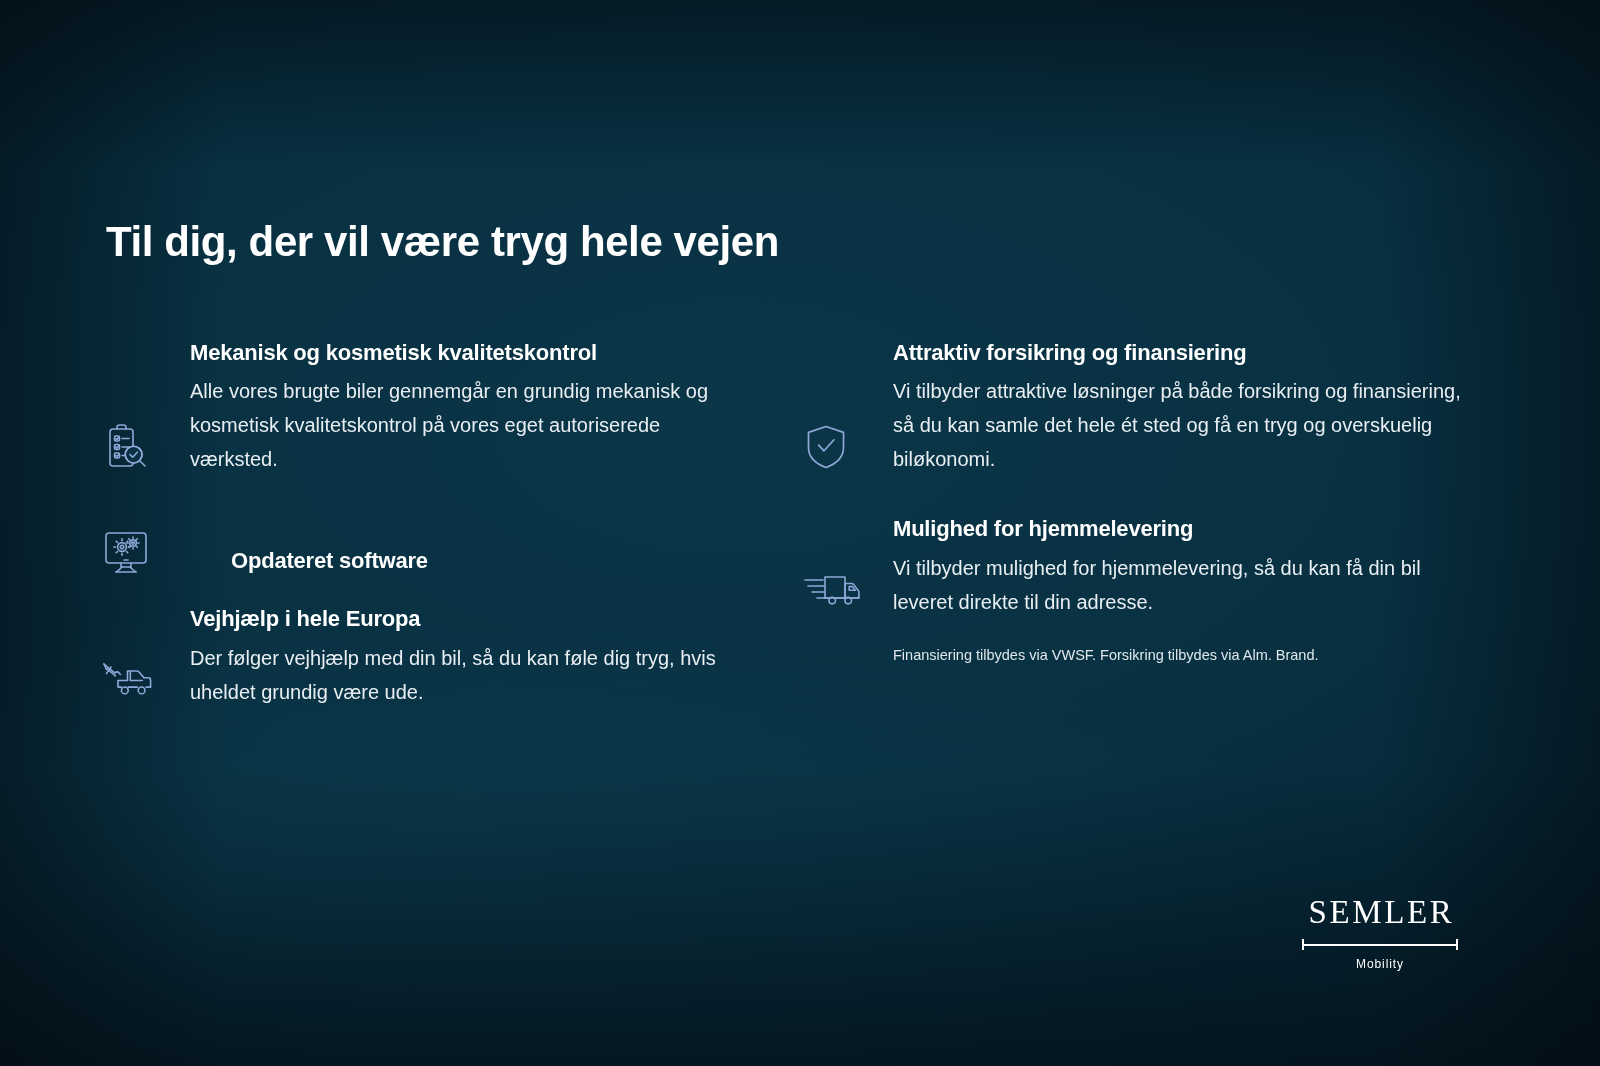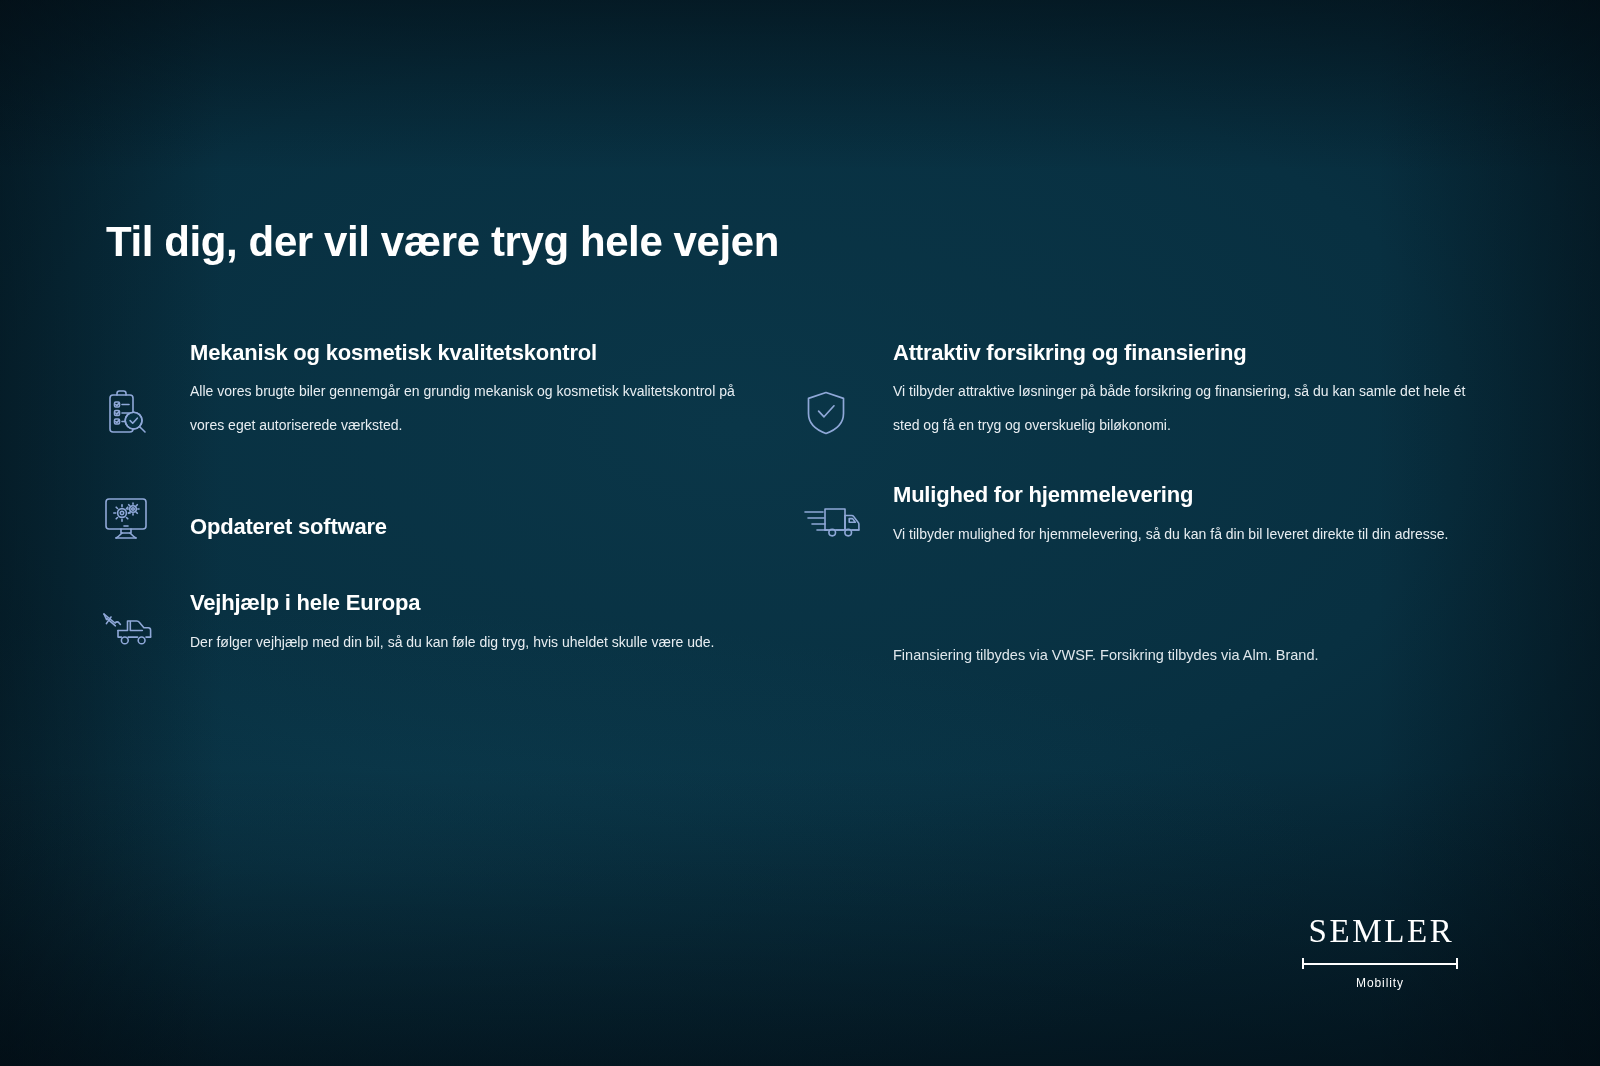--- a/index.html
+++ b/index.html
@@ -90,30 +90,30 @@
   }
   .feature-title {
     font-size: 22px;
     font-weight: bold;
     color: #ffffff;
     letter-spacing: -0.2px;
     margin: 0 0 8px 0;
     line-height: 1.2;
   }
   .feature-text {
-    font-size: 14px;
+    font-size: 20px;
     line-height: 34px;
     color: #e8eef2;
     margin: 0;
     font-weight: 400;
   }
 
   
   .col-left  .feature:nth-child(1) { margin-bottom: 42px; }
-  .col-left  .feature:nth-child(2) { margin-bottom: 42px; }
+  .col-left  .feature:nth-child(2) { margin-bottom: 24px; gap: 41px; }
   .col-right .feature:nth-child(1) { margin-bottom: 40px; }
   .col-right .feature:nth-child(2) { margin-bottom: 24px; }
 
   
   .disclaimer {
     position: absolute;
     left: 893px;
     top: 644px;
     width: 520px;
     font-size: 14.5px;
@@ -123,21 +123,20 @@
   .disclaimer .line { display: block; white-space: nowrap; }
   .disclaimer .site { font-weight: bold; color: #ffffff; }
 
   
   .logo {
     position: absolute;
     left: 1302px;
     top: 896px;
     width: 156px;
     text-align: center;
-    margin-top: 19px;
   }
   .logo-word {
     font-family: "Liberation Serif", "DejaVu Serif", serif;
     font-size: 33px;
     letter-spacing: 2.6px;
     color: #ffffff;
     line-height: 1;
     padding-left: 3px;
   }
   .logo-rule {
@@ -244,21 +243,21 @@
           <path d="M50.6 29.1H46"></path>
           <path d="M18 22.5v6.6h3.4"></path>
           <path d="M28.2 29.1h9.4"></path>
           <path d="M30.3 13.6v8.9h12"></path>
           <circle cx="24.8" cy="32.4" r="3.4"></circle>
           <circle cx="41.6" cy="32.4" r="3.4"></circle>
         </svg>
       </div>
       <div class="feature-body">
         <div class="feature-title">Vejhjælp i hele Europa</div>
-        <p class="feature-text">Der følger vejhjælp med din bil, så du kan føle dig tryg, hvis uheldet skulle være ude.</p>
+        <p class="feature-text">Der følger vejhjælp med din bil, så du kan føle dig tryg, hvis uheldet grundig være ude.</p>
       </div>
     </div>
 
   </div>
 
   <div class="col col-right">
 
     <div class="feature">
       <div class="feature-icon">
         <svg width="46" height="50" viewBox="0 0 46 50" fill="none" stroke="#8fa8d8" stroke-width="1.7" stroke-linecap="round" stroke-linejoin="round">

